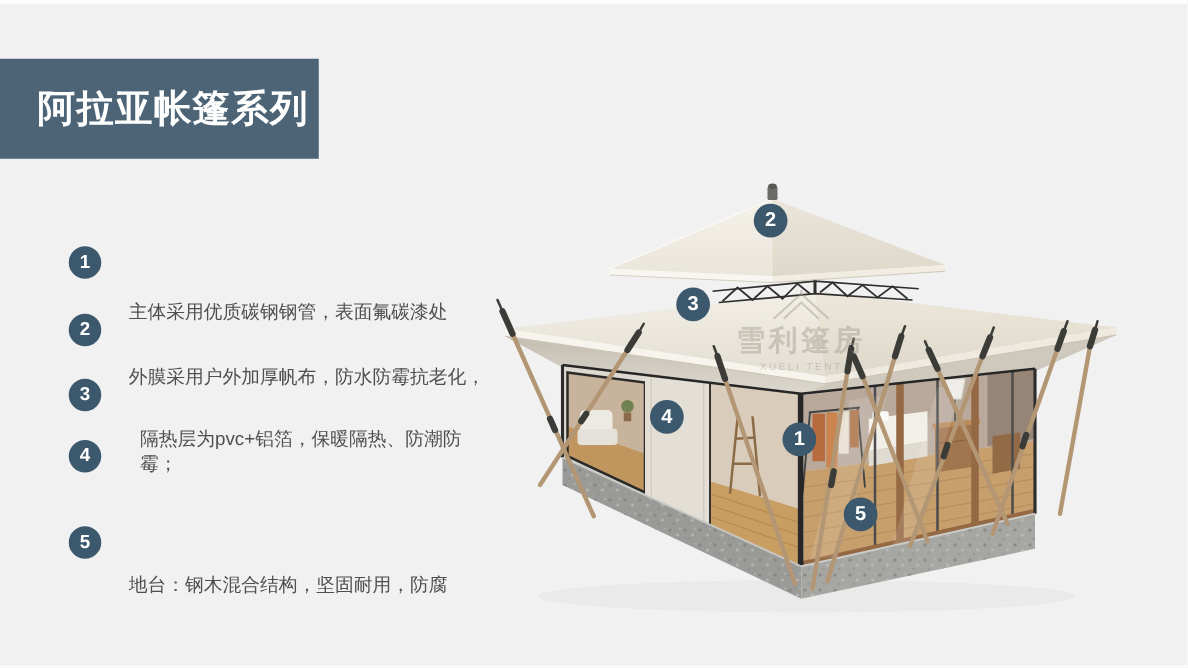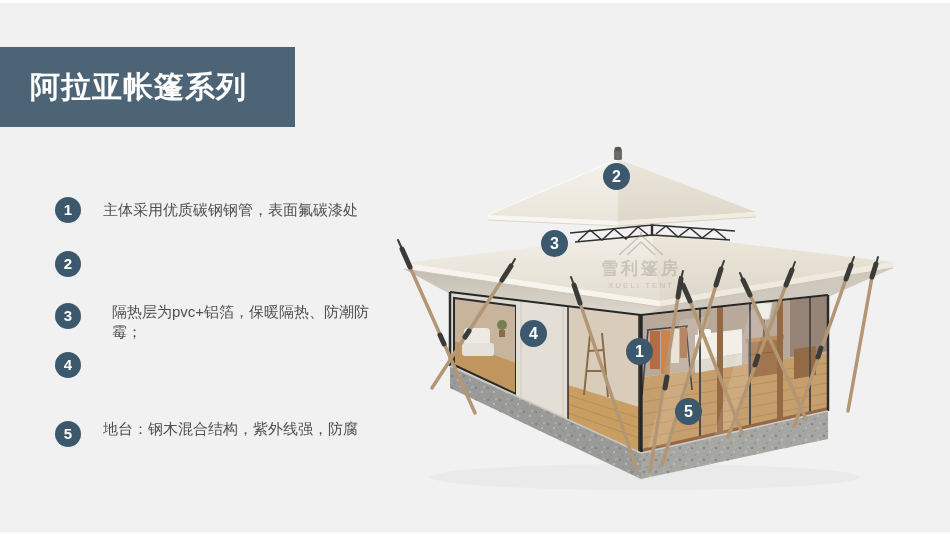--- a/index.html
+++ b/index.html
@@ -3,37 +3,37 @@
 <meta charset="utf-8">
 <style>
   html,body{margin:0;padding:0;}
   body{width:950px;height:534px;overflow:hidden;
        font-family:"Liberation Sans","DejaVu Sans",sans-serif;}
   .canvas{position:relative;width:950px;height:534px;background:#f1f1f2;}
   .abs{position:absolute;}
   .topstrip{left:0;top:0;width:950px;height:3px;background:#fdfdfd;}
   .botstrip{left:0;bottom:0;width:950px;height:2px;background:#fafafa;}
 
-  .banner{left:0;top:47px;width:295px;height:80px;background:#4d6476;
+  .banner{left:0;top:47px;width:255px;height:80px;background:#4d6476;
           display:flex;align-items:center;}
   .banner h1{margin:0 0 0 30px;font-size:30px;font-weight:bold;color:#ffffff;
              letter-spacing:1px;white-space:nowrap;}
 
   .num-badge{width:26px;height:26px;border-radius:50%;background:#3b586d;
              color:#fff;font-size:15px;font-weight:bold;text-align:center;
              line-height:26px;}
-  .feat-text{color:#4f4f4f;font-size:15px;line-height:20px;white-space:nowrap;}
+  .feat-text{color:#4f4f4f;font-size:15px;line-height:20px;white-space:nowrap;margin-top:40px;}
 
   .callout{width:27px;height:27px;border-radius:50%;background:#3b586d;
            color:#fff;font-size:16px;font-weight:bold;text-align:center;
            line-height:27px;}
 
   .wm{left:585px;top:231px;width:112px;text-align:center;
       color:rgba(158,150,136,0.42);pointer-events:none;}
-  .wm .cn{font-size:17px;letter-spacing:3px;font-weight:bold;white-space:nowrap;text-align:center;}
+  .wm .cn{font-size:23px;letter-spacing:3px;font-weight:bold;white-space:nowrap;text-align:center;}
   .wm .en{font-size:8px;letter-spacing:2px;margin-top:1px;white-space:nowrap;}
 </style>
 </head>
 <body>
 
 <div class="canvas">
   <div class="abs topstrip"></div>
   <div class="abs botstrip"></div>
 
   <div class="abs banner">
@@ -43,27 +43,28 @@
   <div class="abs num-badge" style="left:55px;top:197px">1</div>
   <div class="abs num-badge" style="left:55px;top:251px">2</div>
   <div class="abs num-badge" style="left:55px;top:303px">3</div>
   <div class="abs num-badge" style="left:55px;top:352px">4</div>
   <div class="abs num-badge" style="left:55px;top:421px">5</div>
 
   <div class="abs feat-text" style="left:103px;top:200px">
     <div>主体采用优质碳钢钢管，表面氟碳漆处</div>
   </div>
   <div class="abs feat-text" style="left:103px;top:252px">
+    <div>外膜采用户外加厚帆布，防水防霉抗老化，</div>
   </div>
   <div class="abs feat-text" style="left:112px;top:302px">
     <div>隔热层为pvc+铝箔，保暖隔热、防潮防</div>
     <div>霉；</div>
   </div>
   <div class="abs feat-text" style="left:103px;top:419px">
-    <div>地台：钢木混合结构，紫外线强，防腐</div>
+    <div>地台：钢木混合结构，坚固耐用，防腐</div>
   </div>
 
   <svg class="abs" style="left:390px;top:145px" width="560" height="370" viewBox="0 0 560 370">
     <defs>
       <linearGradient id="gUL" x1="0" y1="0" x2="0" y2="1">
         <stop offset="0" stop-color="#f5f2eb"></stop>
           <stop offset="1" stop-color="#e9e5da"></stop>
       </linearGradient>
       <linearGradient id="gUR" x1="0" y1="0" x2="0" y2="1">
         <stop offset="0" stop-color="#ebe6da"></stop>

